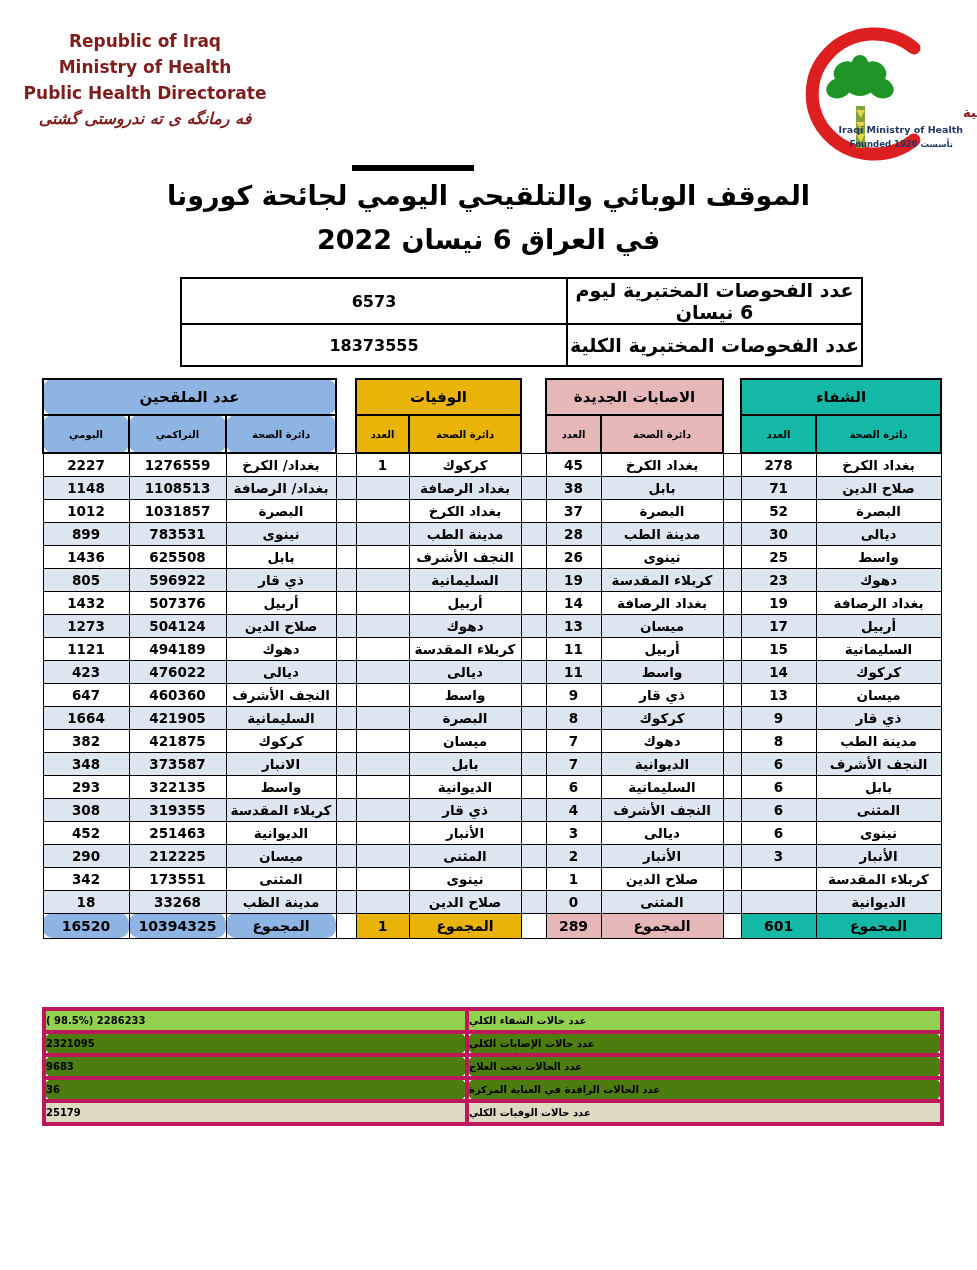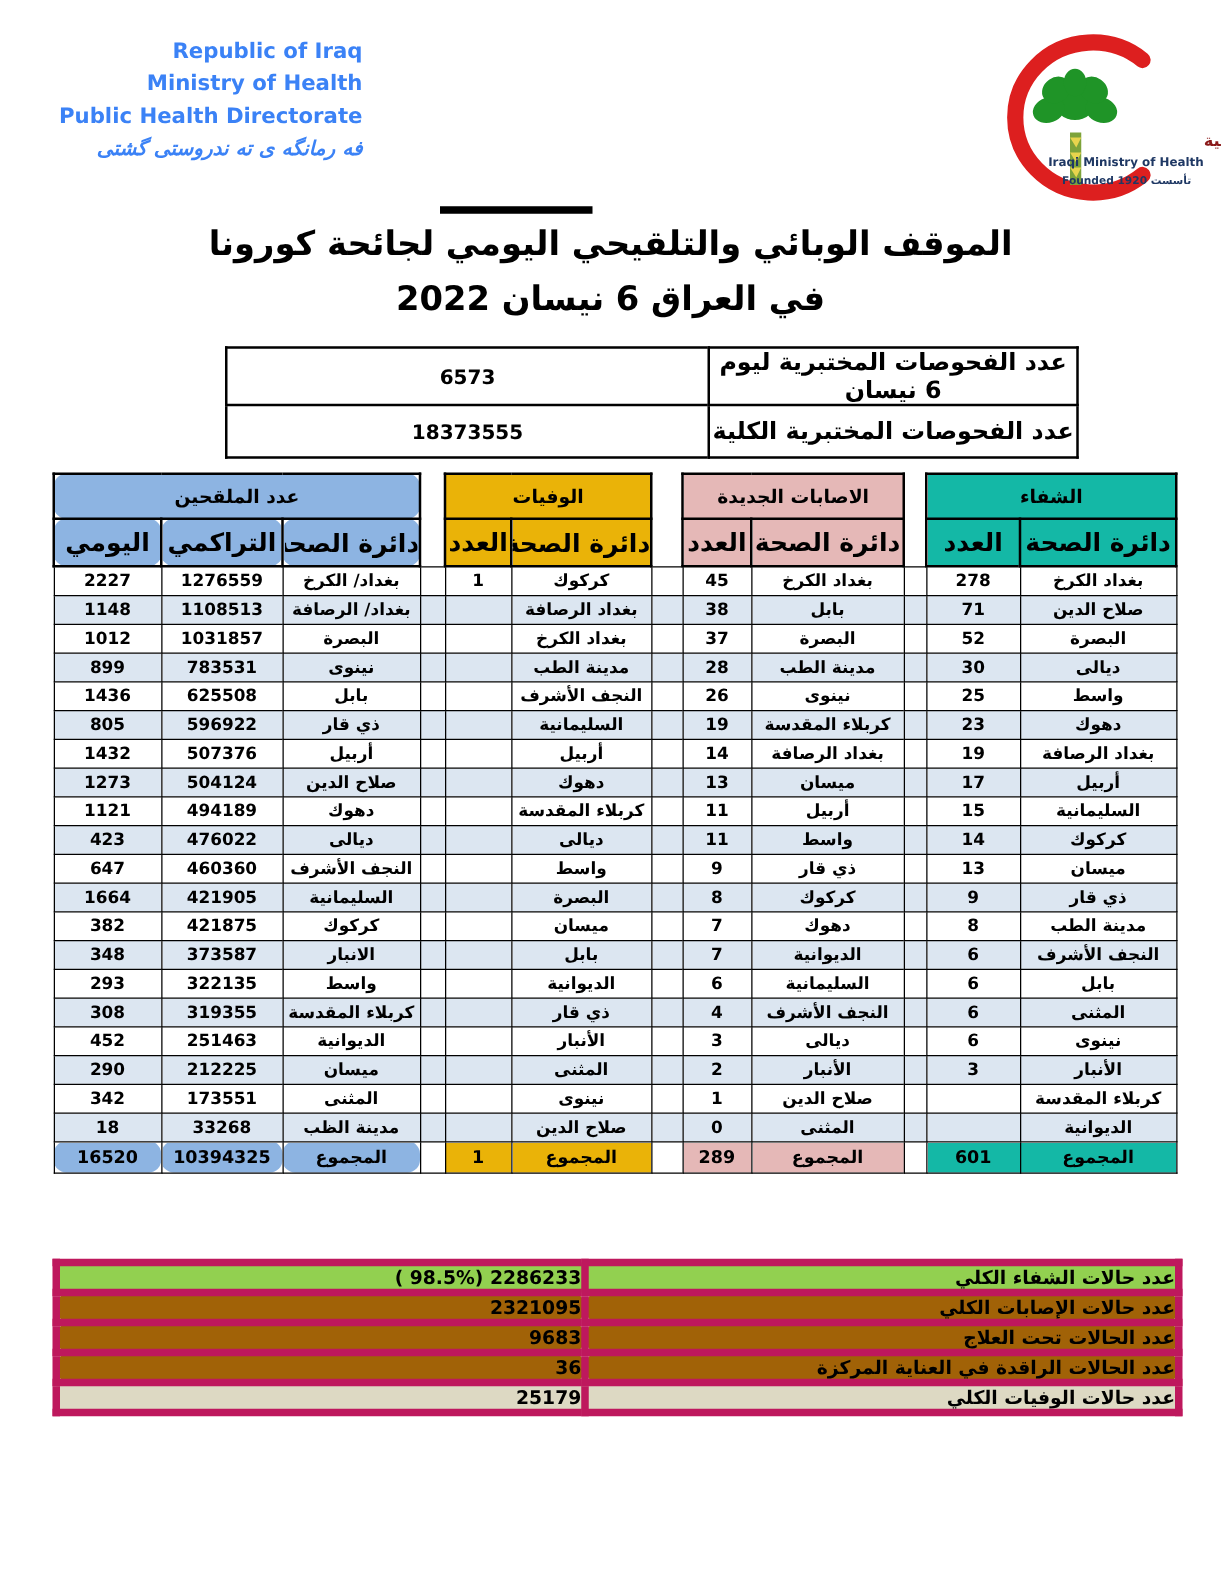--- a/index.html
+++ b/index.html
@@ -3,59 +3,59 @@
 <meta charset="utf-8">
 <style>
   * { margin:0; padding:0; box-sizing:border-box; }
   body { background:#888; font-family:"DejaVu Sans", sans-serif; }
   .page {
     position:relative; width:977px; height:1270px; margin:0 auto;
     background:#fff; overflow:hidden; font-weight:bold; color:#000;
   }
   
   .hdr { position:absolute; top:18px; left:0; width:977px; display:flex; justify-content:space-between; }
-  .hdr-en { width:290px; padding-top:10px; text-align:right; font-size:17px; line-height:26px; color:#3b82f6; }
+  .hdr-en { width:290px; padding-top:10px; text-align:center; font-size:17px; line-height:26px; color:#7f1d1d; }
   .hdr-en .ku { font-size:16px; direction:rtl;font-style:italic; }
   .hdr-logo { width:210px; height:152px; position:relative; }
   .hdr-ar { width:280px; padding-top:14px; text-align:center; font-size:16px; line-height:41px; direction:rtl; }
   .logo-svg { position:absolute; top:0; left:0; }
   .artifact { position:absolute; left:352px; top:165px; width:122px; height:6px; background:#000; }
   
   .title { position:absolute; top:174px; left:0; width:977px; text-align:center; direction:rtl; font-size:27px; line-height:44px; }
   
   table { border-collapse:collapse; table-layout:fixed; }
   .tests { position:absolute; top:277px; left:180px; width:625px; direction:rtl; }
   .tests td { border:2px solid #000; height:42px; text-align:center; vertical-align:middle; }
   .tests .t-label { width:295px; font-size:19px; }
   .tests .t-value { width:386px; font-size:16px; direction:ltr; }
   
   .main { position:absolute; top:378px; left:42px; width:898px; direction:rtl; }
   .main th, .main td { vertical-align:middle; text-align:center; overflow:hidden; white-space:nowrap; }
   .main th { border:2px solid #000; }
   .main td { border:1px solid #000; height:23px; font-size:13.5px; }
   .main .r1 th { height:36px; font-size:15px; }
-  .main .r2 th { height:38px; font-size:20px; }
+  .main .r2 th { height:38px; font-size:10px; }
   .hsp { border:none !important; background:#fff !important; }
   .c-name { font-size:13.5px; }
   .c-num  { direction:ltr; font-size:14px; }
   tr.band td { background:#dce6f1; }
   tr.band td.c-sp { background:#dce6f1; }
   .bg-green { background:#14b8a6; }
   .bg-pink  { background:#e5b8b7; }
   .bg-gray  { background:#eab308; }
   .bg-blue  { background:#8db4e2;border-radius:10px; }
   tr.total td { height:25px; font-size:14px; }
   tr.total td.c-sp { background:#fff; }
   
   .summary { position:absolute; top:1007px; left:42px; width:898px; direction:rtl; }
-  .summary td { border:6px solid #be185d; height:23px; text-align:right; vertical-align:middle; font-size:15px; }
+  .summary td { border:4px solid #be185d; height:23px; text-align:left; vertical-align:middle; font-size:10px; }
   .summary .s-label { width:475px; }
   .summary .s-value { width:423px; direction:ltr; }
   .s-green { background:#92d050; }
-  .s-pink  { background:#a16207;border-radius:11px; }
+  .s-pink  { background:#4d7c0f;border-radius:11px; }
   .s-beige { background:#ddd9c3; }
 </style>
 </head>
 <body>
 
 <div class="page">
 
   <div class="hdr">
     <div class="hdr-en">
       <div>Republic of Iraq</div>

